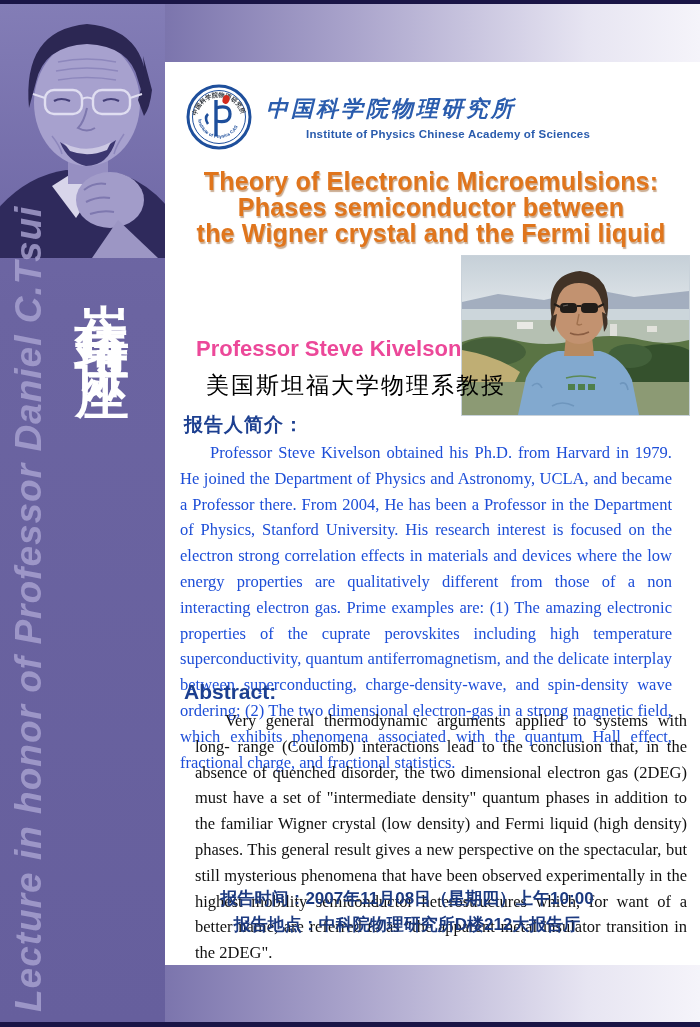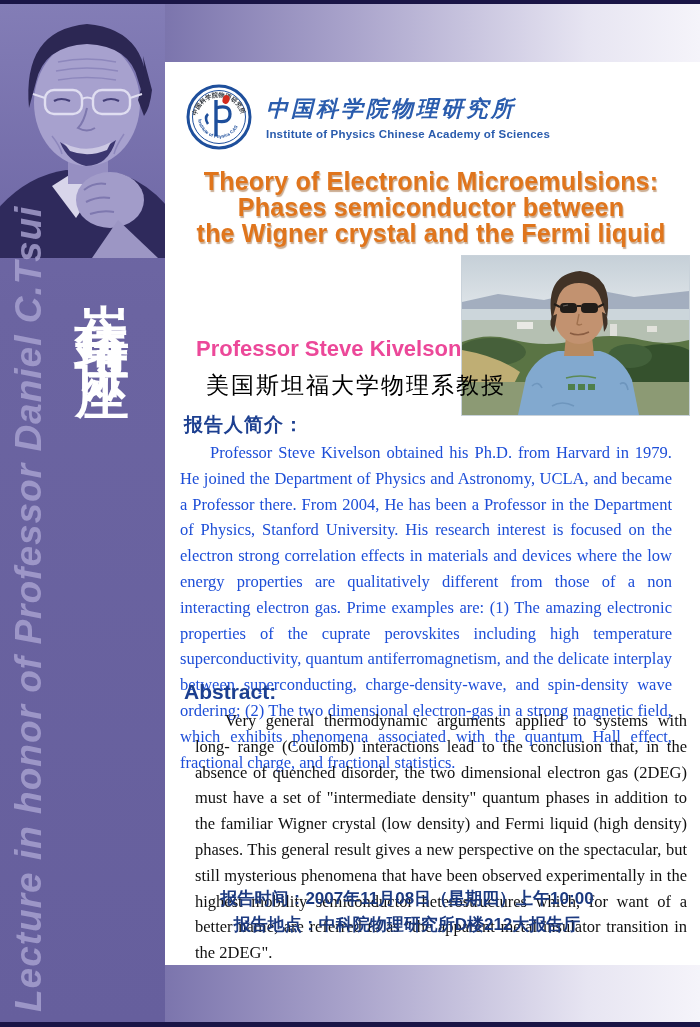--- a/index.html
+++ b/index.html
@@ -31,21 +31,21 @@
     position:absolute;left:8px;top:1008px;transform:rotate(-90deg);transform-origin:0 0;
     white-space:nowrap;font-style:italic;font-weight:bold;font-size:37px;
     letter-spacing:1px;color:#aaa4d2;opacity:0.8;
     font-family:"Liberation Sans",sans-serif;
   }
   
   .header-row{position:absolute;left:186px;top:84px;display:flex;align-items:center;gap:14px;}
   .logo{width:66px;height:66px;display:block;}
   .inst-cn{font-family:"Liberation Serif",serif;font-style:italic;font-weight:bold;
     font-size:22px;color:#2a5cad;letter-spacing:3px;}
-  .inst-en{font-size:11.5px;font-weight:bold;color:#2a5cad;margin-top:4px;letter-spacing:0.2px;}
+  .inst-en{font-size:11.5px;font-weight:bold;color:#2a5cad;margin-top:4px;letter-spacing:0.2px;margin-left:40px;}
   
   .title{position:absolute;left:172px;top:168px;width:518px;text-align:center;
     font-weight:bold;font-size:25px;line-height:26px;color:#e0751c;
     text-shadow:1px 2px 1px rgba(140,70,10,0.45);letter-spacing:0.2px;}
   
   .kivelson-photo{position:absolute;left:462px;top:256px;width:227px;height:159px;display:block;
     outline:1px solid #c9d2da;}
   .speaker-name{position:absolute;left:196px;top:336px;font-weight:bold;font-size:22px;color:#ec4899;}
   .speaker-affil{position:absolute;left:206px;top:370px;font-size:23px;color:#000;
     letter-spacing:2px;font-weight:500;}

